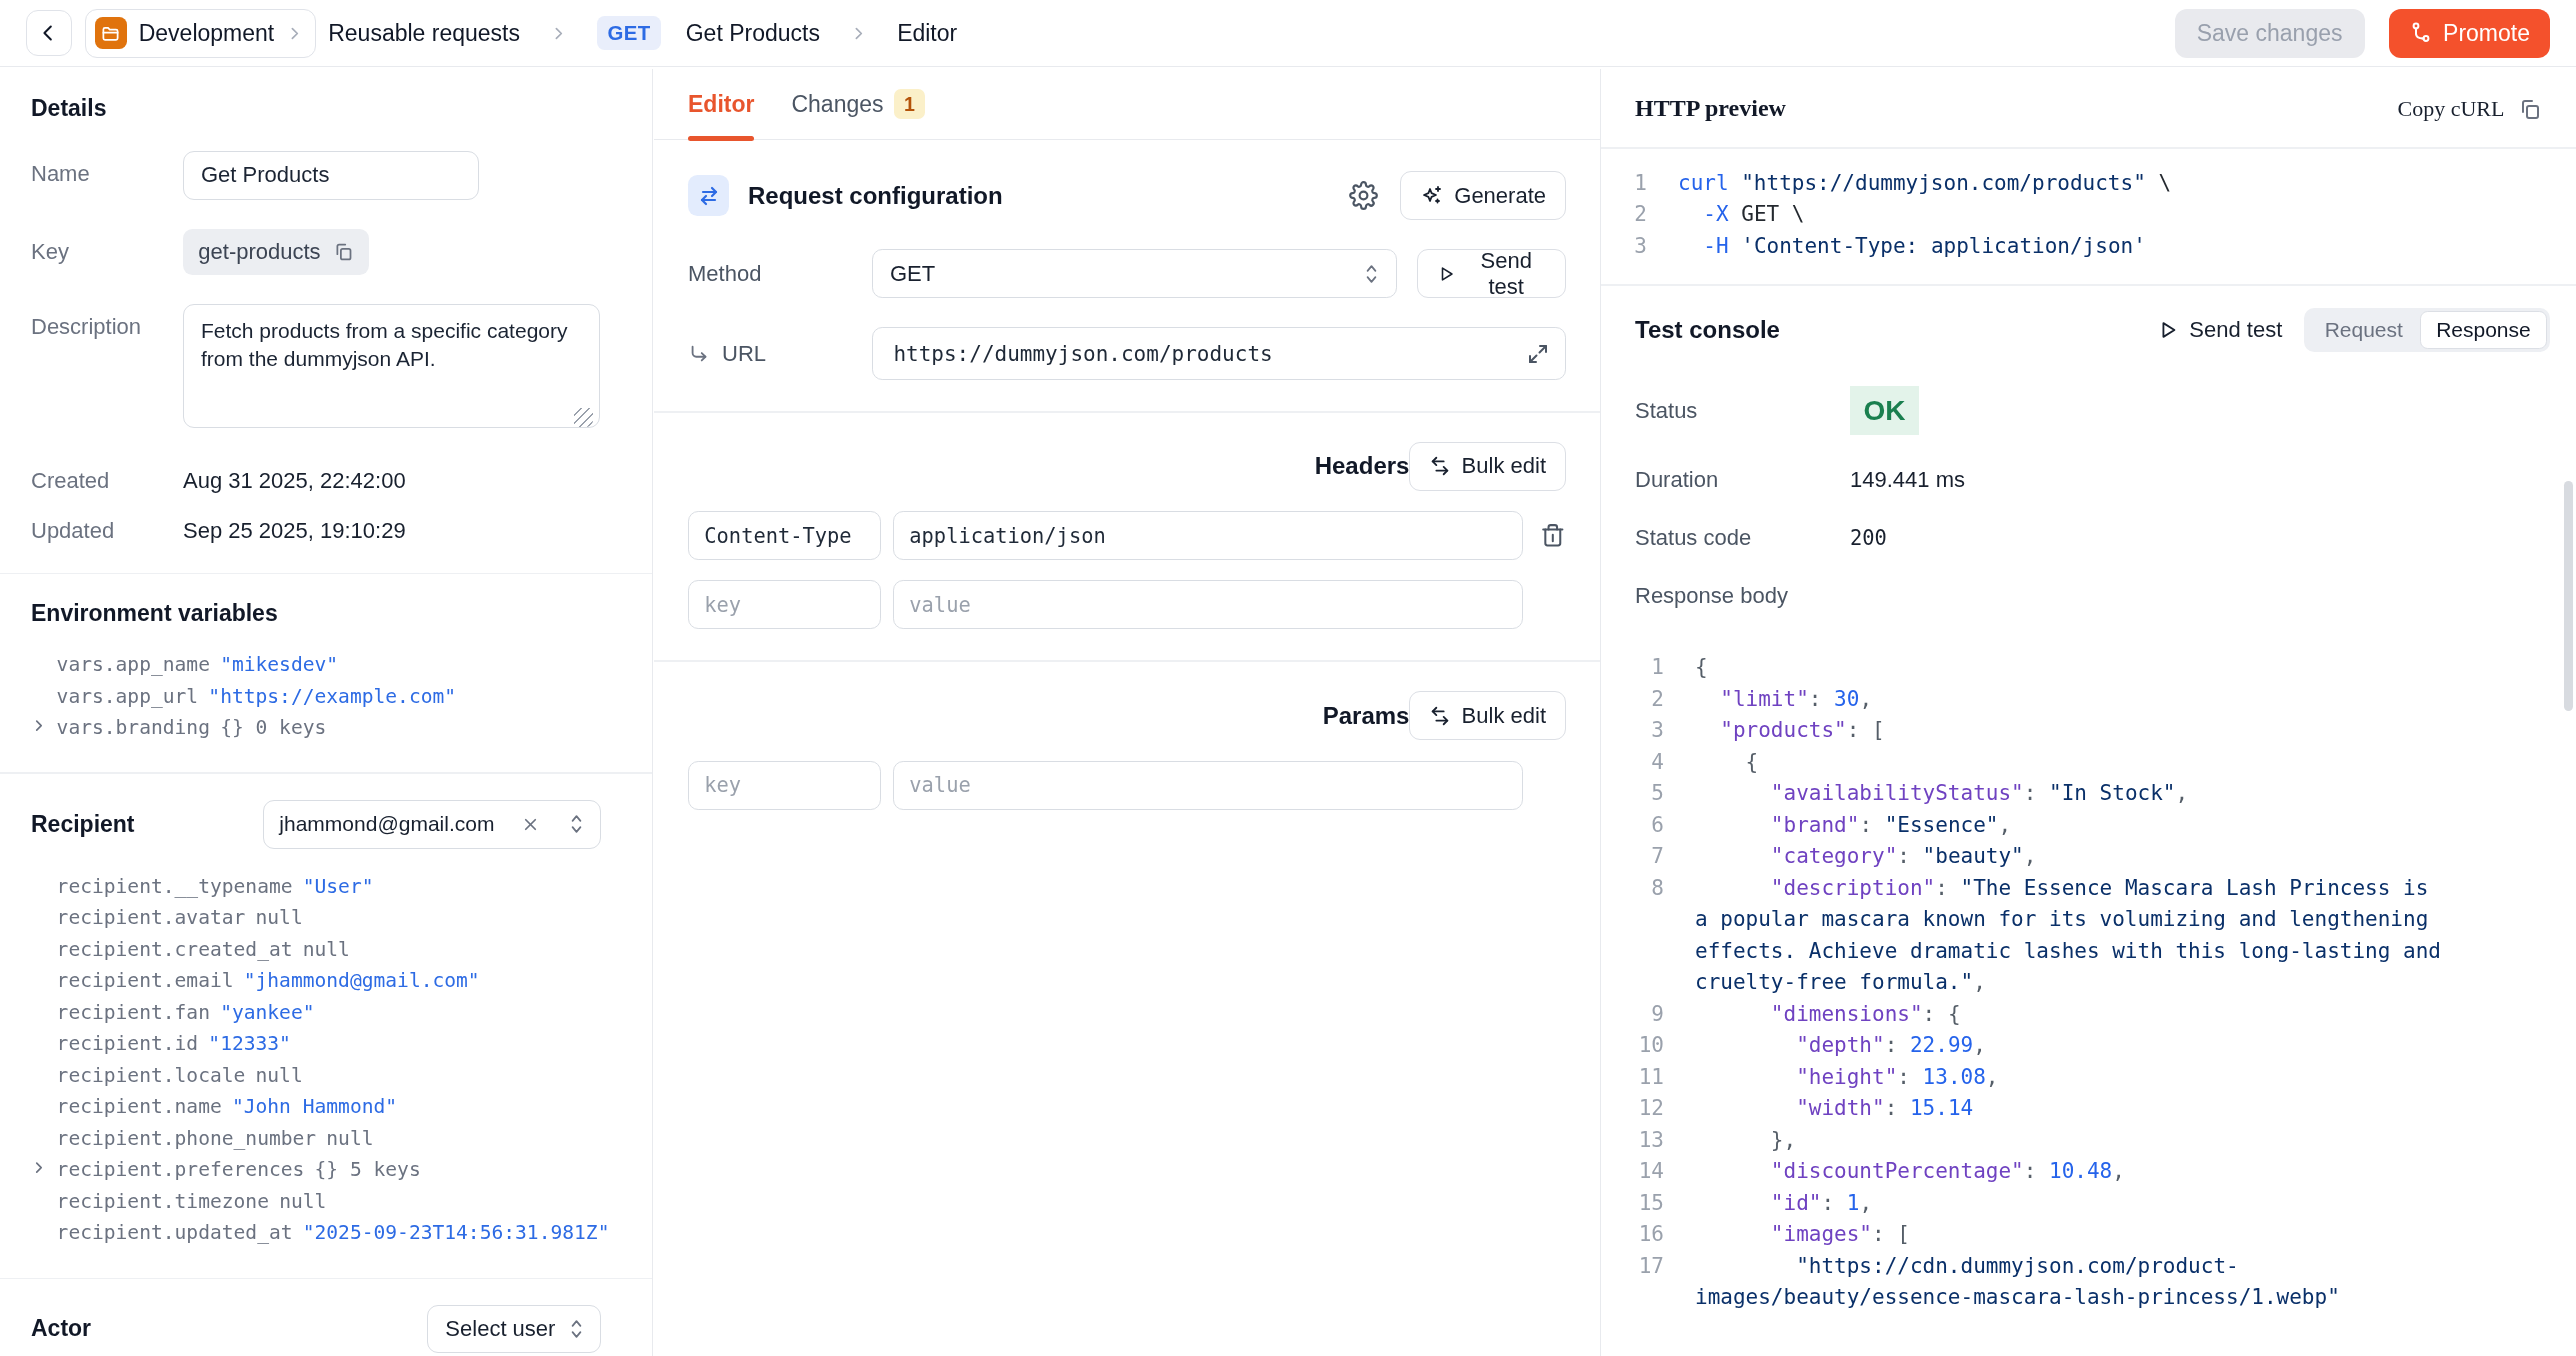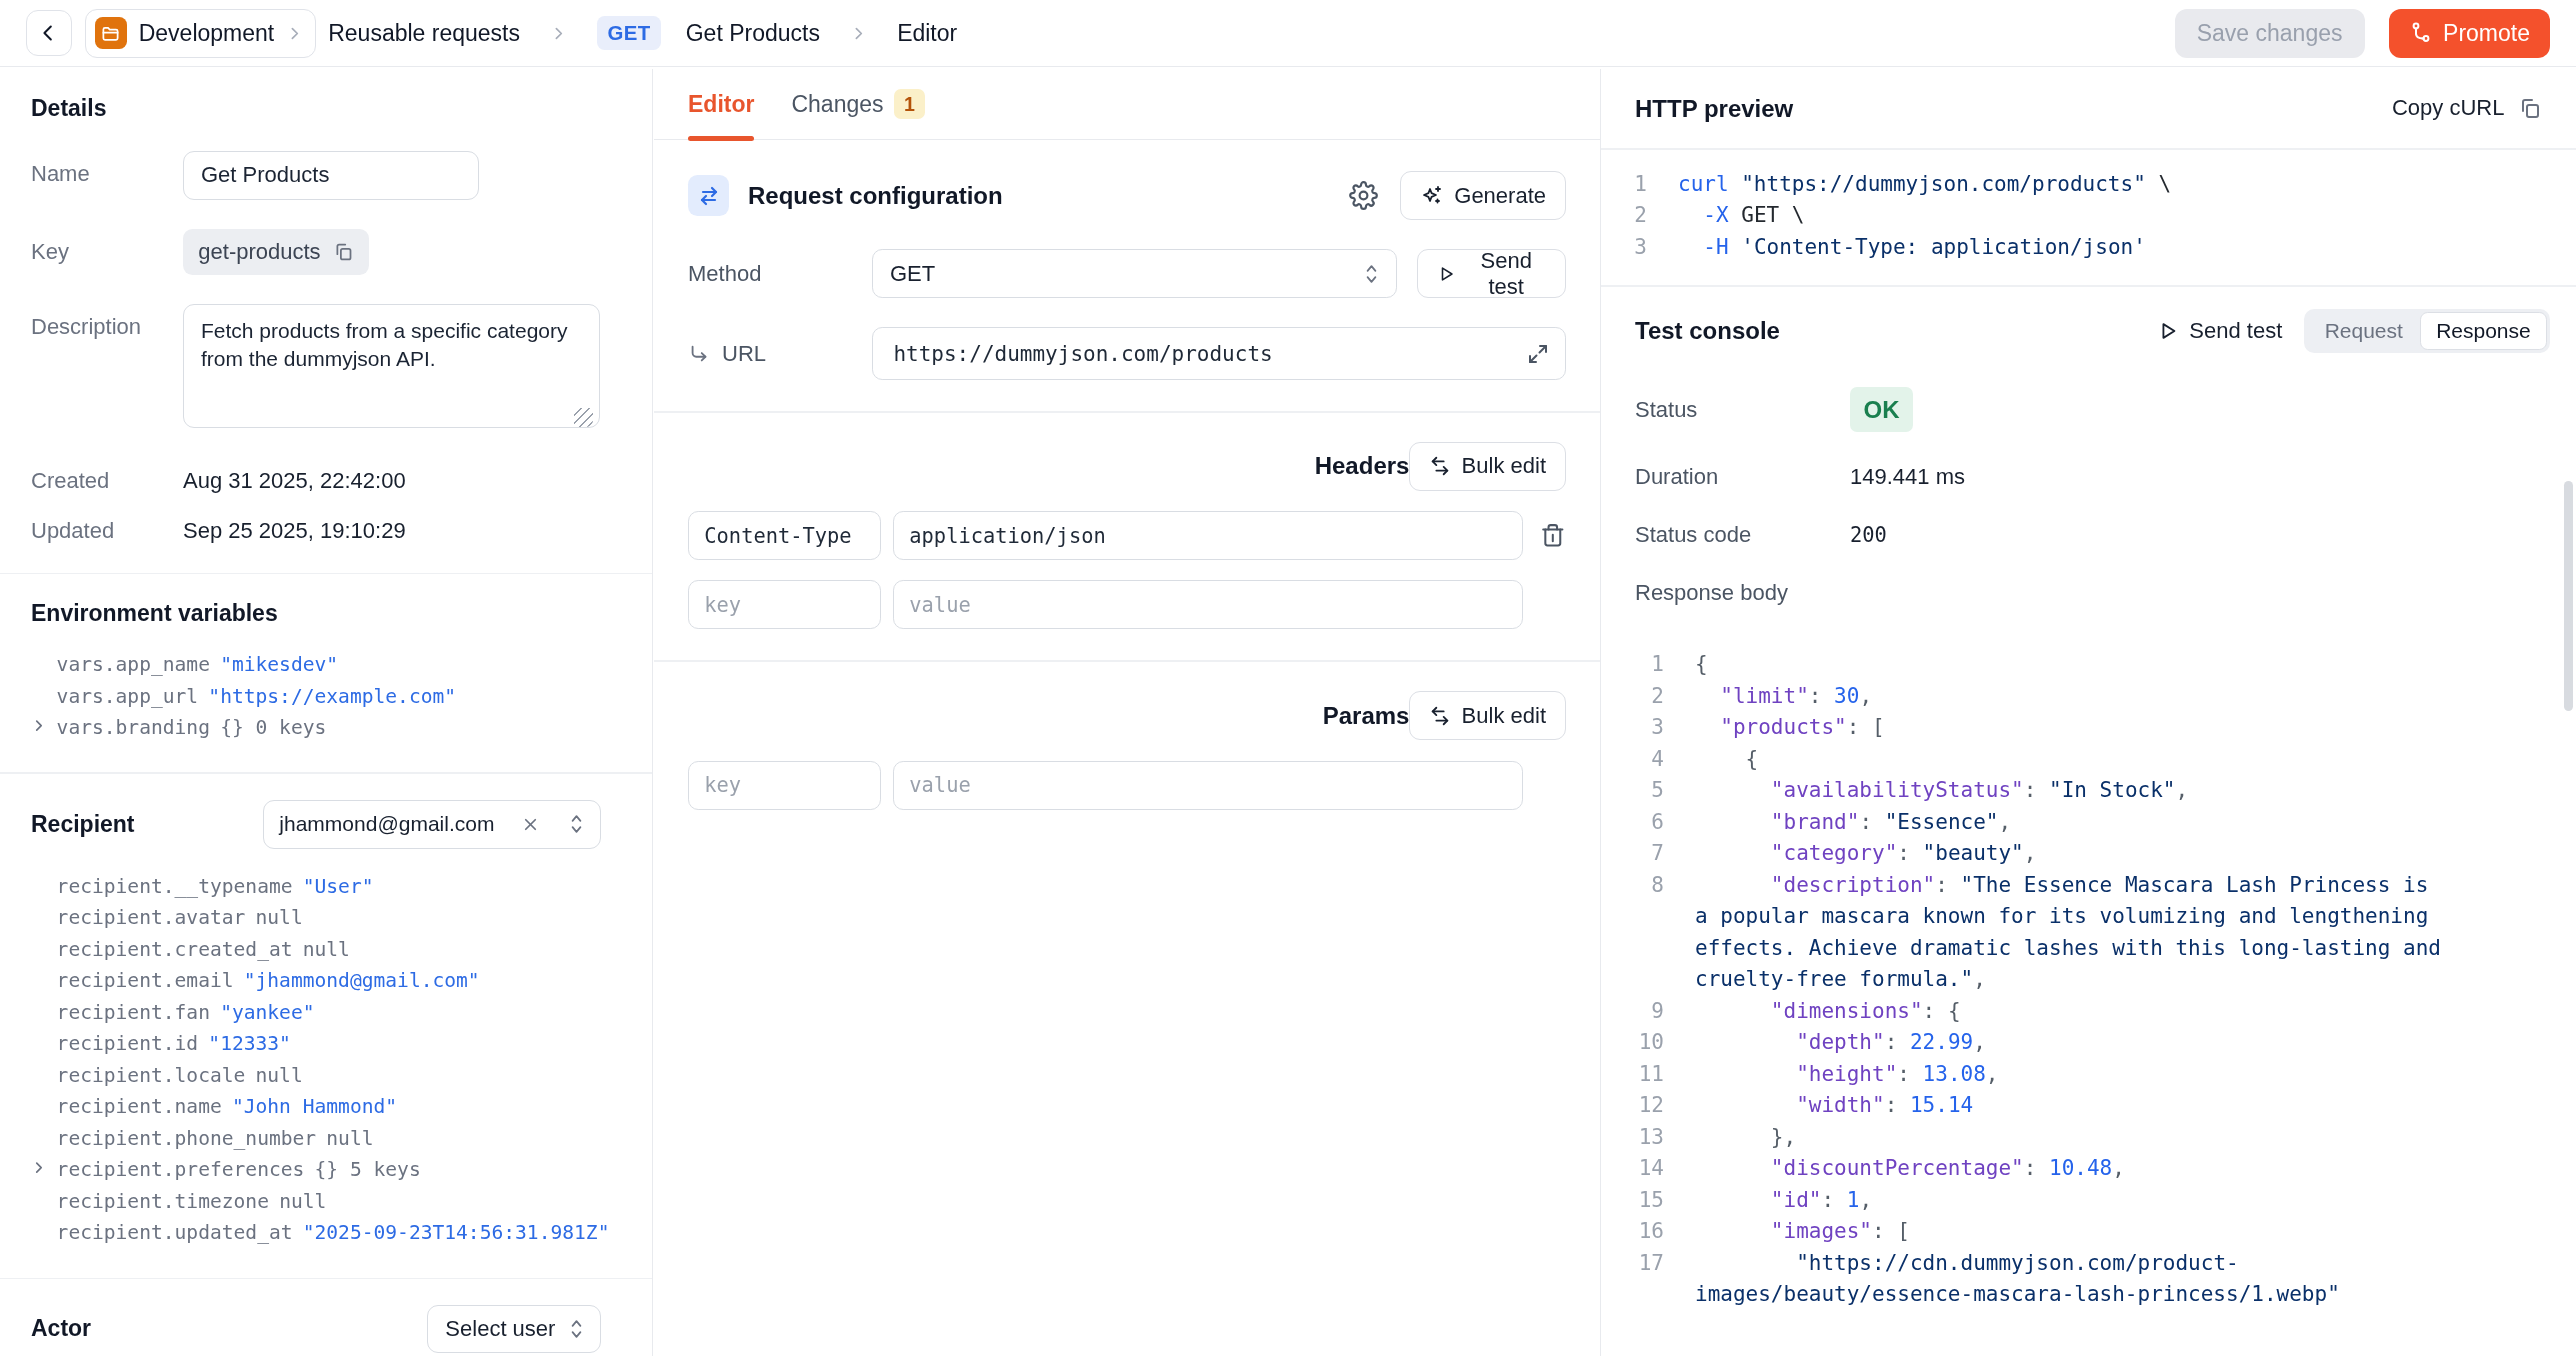--- a/index.html
+++ b/index.html
@@ -94,40 +94,40 @@
   .hv-row{display:flex;align-items:center;margin-top:20.4px;}
   .kv-input{height:49px;border:1.7px solid #d9dde3;border-radius:10.2px;padding:0 15.3px;
     font-family:"DejaVu Sans Mono",monospace;font-size:20.4px;color:#1f2937;outline:none;background:#fff;}
   .kv-input::placeholder{color:#9aa1ac;}
   .kv-key{width:193px;flex:none;}
   .kv-value{flex:1;margin-left:12px;}
   .trash-btn{margin-left:17px;color:#4b5563;background:none;border:none;cursor:pointer;}
   .main-divider{height:1.7px;background:#eef0f3;margin:31px -34px 0;}
 
   
-  .rp-header{display:flex;align-items:flex-start;justify-content:space-between;padding:25.6px 34px;}
+  .rp-header{display:flex;align-items:flex-end;justify-content:space-between;padding:25.6px 34px;font-family:Liberation Serif, serif;}
   .rp-title{font-size:24px;font-weight:600;color:#111827;}
   .copy-curl{display:flex;align-items:center;gap:13.6px;font-size:22px;font-weight:500;color:#18202e;cursor:pointer;}
   .rp-divider{height:1.7px;background:#eef0f3;}
   .codeblock{padding:19px 0 22px;}
   .code-line{display:flex;line-height:31.5px;font-family:"DejaVu Sans Mono",monospace;font-size:21px;}
   .ln{width:77px;flex:none;text-align:right;padding-right:31px;color:#9aa1ac;}
   .code{white-space:pre-wrap;overflow-wrap:break-word;word-break:break-word;color:#24292f;}
   .c-kw{color:#2563eb;} .c-str{color:#0a3069;} .c-plain{color:#24292f;}
   .c-key{color:#6f42c1;} .c-num{color:#2563eb;} .c-pun{color:#555e68;}
   .tc-header{display:flex;align-items:center;padding:22px 25.6px 22px 34px;}
   .tc-title{font-size:24px;font-weight:600;color:#111827;}
   .tc-actions{margin-left:auto;display:flex;align-items:center;gap:22px;}
   .sendtest-link{display:flex;align-items:center;gap:10.2px;font-size:22px;font-weight:500;color:#18202e;cursor:pointer;}
   .segmented{display:flex;background:#edeff3;border-radius:10.2px;padding:3.4px;}
   .seg{font-size:21px;padding:6.8px 17px;border-radius:7.7px;color:#6b7280;cursor:pointer;}
   .seg.active{background:#fff;border:1.7px solid #dcdfe5;color:#111827;font-weight:500;padding:5.1px 15.3px;}
   .tc-row{display:flex;align-items:center;padding:0 34px;margin-top:32px;}
   .tc-label{width:215px;flex:none;color:#4b5563;font-size:22px;}
-  .ok-badge{background:#e3f3ea;color:#1a7f4f;font-size:24px;font-weight:600;border-radius:7px;padding:8.5px 13.6px;}
+  .ok-badge{background:#e3f3ea;color:#1a7f4f;font-size:28px;font-weight:600;border-radius:0;padding:8.5px 13.6px;}
   .tc-value{font-size:22px;color:#18202e;}
   .response-code{margin-top:24px;padding-bottom:0;}
   .response-code .ln{width:94px;}
   .response-code .code{width:748px;}
   .scroll-thumb{position:absolute;right:3.4px;top:412px;width:8.5px;height:230px;border-radius:5.1px;background:#d8dbe0;}
 </style>
 </head>
 <body>
 
 <header class="topbar">

